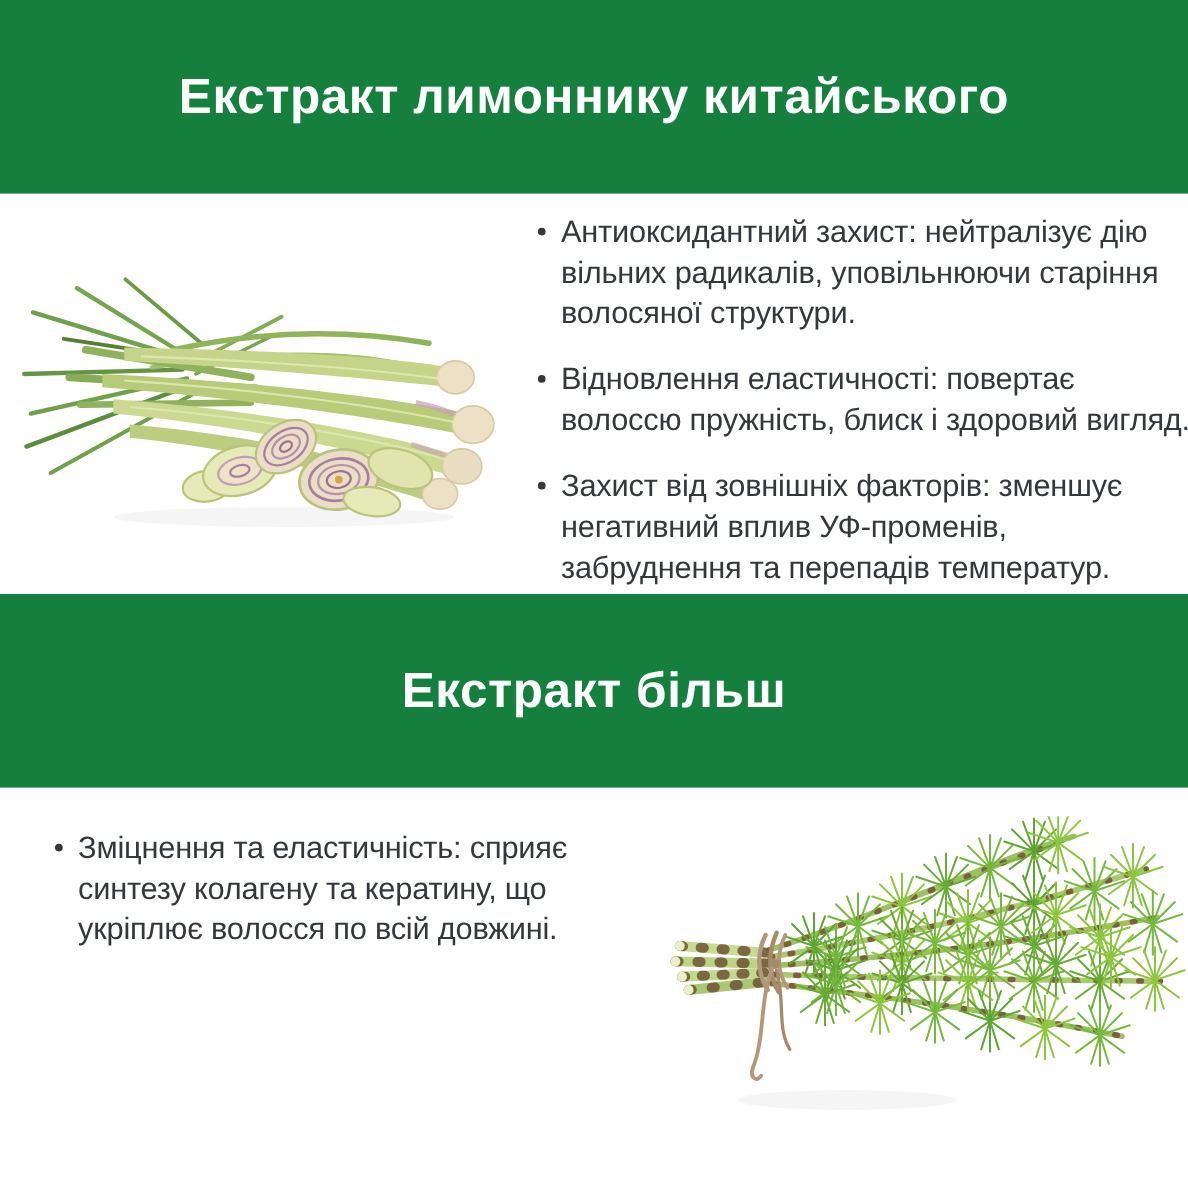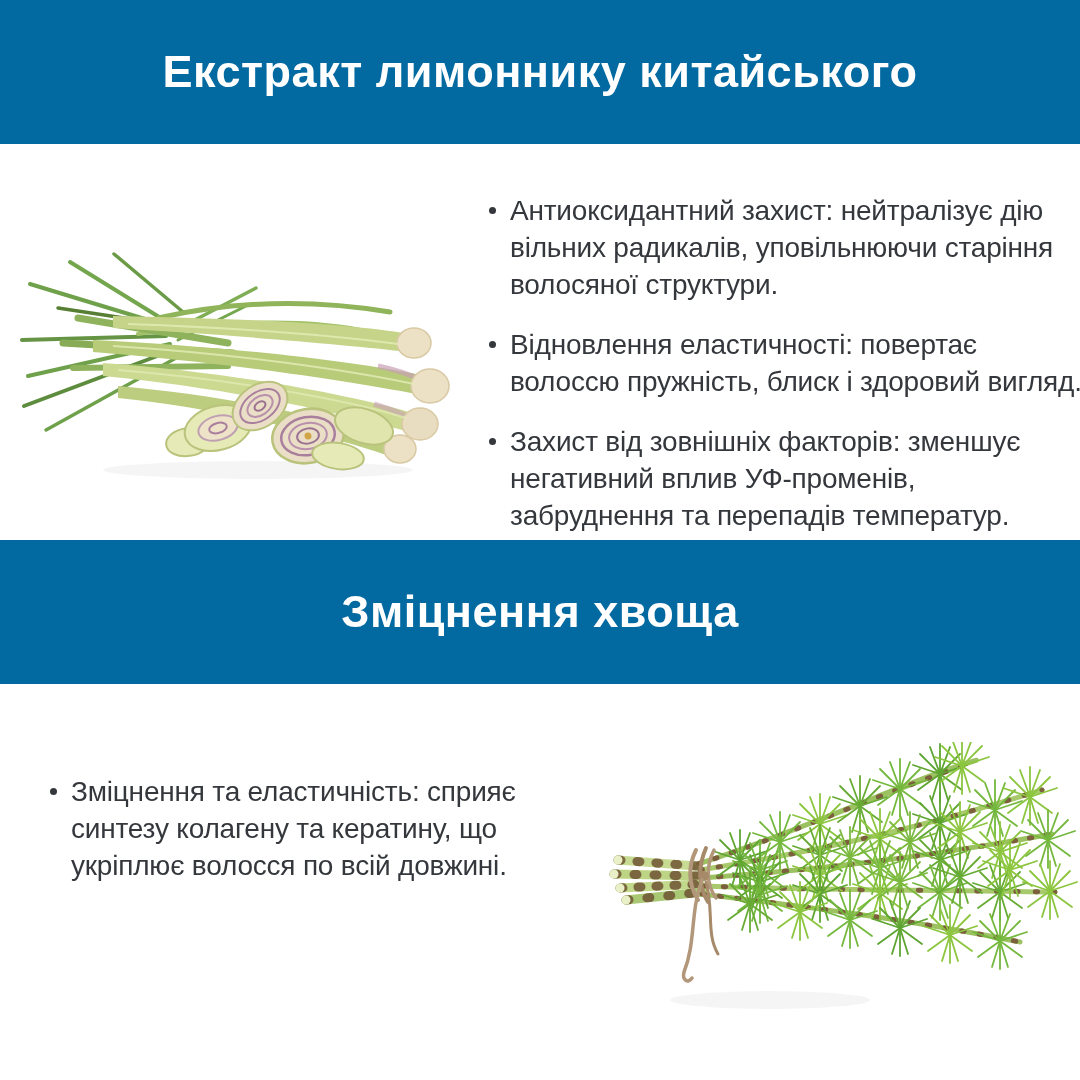--- a/index.html
+++ b/index.html
@@ -1,30 +1,30 @@
 <!DOCTYPE html>
 <html lang="uk"><head>
 <meta charset="utf-8">
 <style>
   html,body{margin:0;padding:0;background:#ffffff;}
   .canvas{position:relative;width:1080px;height:1080px;background:#ffffff;overflow:hidden;
           font-family:"Liberation Sans",sans-serif;}
-  .banner{position:absolute;left:0;width:1080px;height:144px;background:#0369a1;
+  .banner{position:absolute;left:0;width:1080px;height:176px;background:#15803d;
           display:flex;align-items:center;justify-content:center;}
   .banner-top{top:0;}
   .banner-mid{top:540px;}
   .banner .banner-title{margin:0;color:#ffffff;font-size:45px;font-weight:700;letter-spacing:.5px;white-space:nowrap;}
   .bullets{position:absolute;list-style:none;margin:0;padding:0;color:#34373c;
            font-size:28px;line-height:37px;letter-spacing:-0.2px;}
   .bullets li{display:flex;}
   .bullets li + li{margin-top:23px;}
   .dot{flex:0 0 auto;width:7px;height:7px;border-radius:50%;background:#34373c;margin:15px 14px 0 0;}
   .btxt{display:block;}
   .bullets-right{left:489px;top:192px;width:596px;}
-  .bullets-left{left:50px;top:773px;width:566px;}
+  .bullets-left{left:50px;top:752px;width:566px;}
   .art{position:absolute;}
   .art-lemongrass{left:18px;top:248px;width:440px;height:235px;}
   .art-horsetail{left:600px;top:742px;width:478px;height:280px;}
   .art svg{display:block;width:100%;height:100%;}
 </style>
 </head>
 <body>
 
 <div class="canvas">
 
@@ -102,21 +102,21 @@
       <span class="dot"></span>
       <span class="btxt">Відновлення еластичності: повертає волоссю пружність, блиск і здоровий вигляд.</span>
     </li>
     <li>
       <span class="dot"></span>
       <span class="btxt">Захист від зовнішніх факторів: зменшує негативний вплив УФ-променів, забруднення та перепадів температур.</span>
     </li>
   </ul>
 
   <header class="banner banner-mid">
-    <h2 class="banner-title">Зміцнення хвоща</h2>
+    <h2 class="banner-title">Екстракт більш</h2>
   </header>
 
   <ul class="bullets bullets-left">
     <li>
       <span class="dot"></span>
       <span class="btxt">Зміцнення та еластичність: сприяє синтезу колагену та кератину, що укріплює волосся по всій довжині.</span>
     </li>
   </ul>
 
   <div class="art art-horsetail">

